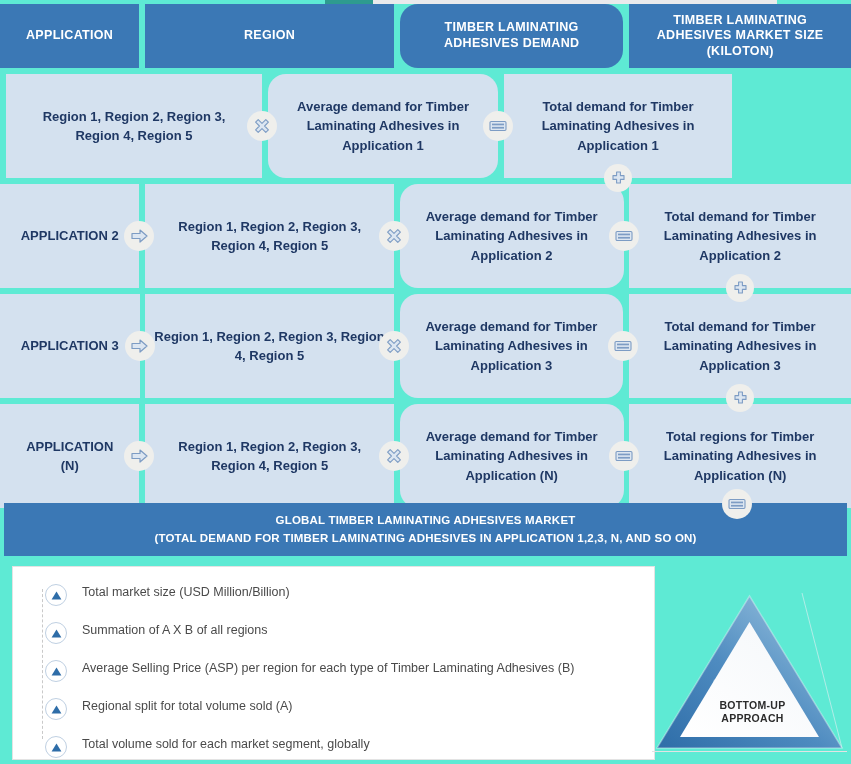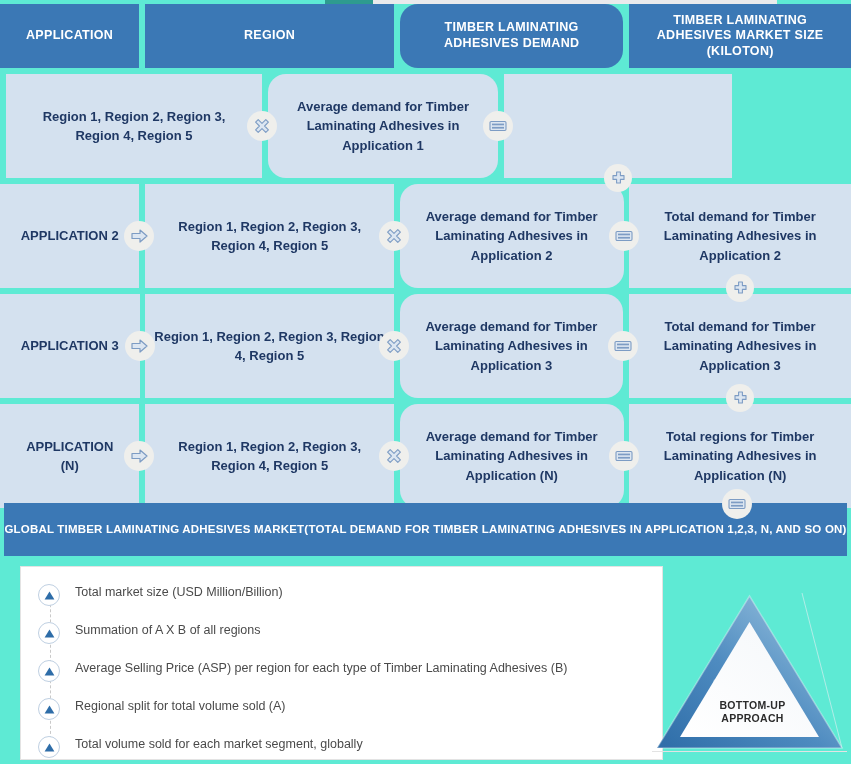--- a/index.html
+++ b/index.html
@@ -83,42 +83,43 @@
     z-index:6;
   }
 
   
   .banner {
     position:absolute;
     left:4px; top:503px;
     width:843px; height:53px;
     background:#3B78B5;
     color:#ffffff;
-    display:flex; 
+    display:flex; flex-direction:column;
     align-items:center; justify-content:center;
     font-size:11.5px; font-weight:bold;
     letter-spacing:.2px; line-height:1.55;
     text-align:center;
   }
   .banner-eq {
     position:absolute; top:-14px; left:718px;
     width:30px; height:30px; border-radius:50%;
     background:#EFEFEC;
     display:flex; align-items:center; justify-content:center;
     z-index:7;
   }
 
   
   .legend {
     position:absolute;
-    left:20px; top:566px;
+    left:12px; top:566px;
     width:643px; height:194px;
     background:#ffffff;
     border:1px solid #E3E3E3;
     overflow:hidden;
+    padding-left:15px;
   }
   .legend-track {
     position:absolute; left:29px; top:22px;
     width:1px; height:150px;
     border-left:1px dashed #C9C9C9;
   }
   .legend-list { position:relative; padding:16px 0 0 0; }
   .legend-item {
     display:flex; align-items:flex-start;
     padding:0 10px 0 17px;
@@ -208,20 +209,21 @@
         <span class="op equals">
           <svg width="18" height="14" viewBox="0 0 18 14">
               <rect x="1" y="2.5" width="16" height="9" rx="1.2" fill="#DCE6F1" stroke="#7D9CC4" stroke-width="1.1"></rect>
               <rect x="3" y="4.6" width="12" height="1.7" fill="#7D9CC4"></rect>
               <rect x="3" y="7.9" width="12" height="1.7" fill="#7D9CC4"></rect>
             </svg>
         </span>
       </div>
       <div class="spacer"></div>
       <div class="cell c-size">
+        <span class="cell-text">Total demand for Timber Laminating Adhesives in Application 1</span>
         <span class="plus-badge" style="bottom:-14px;">
           <svg width="15" height="15" viewBox="0 0 15 15">
               <path d="M5.6 1h3.8v3.6H13v3.8H9.4V12H5.6V8.4H2V4.6h3.6z" fill="#DCE6F1" stroke="#7D9CC4" stroke-width="1.1" stroke-linejoin="round"></path>
             </svg>
         </span>
       </div>
     </div>
 
     <div class="gap-row"></div>
 

